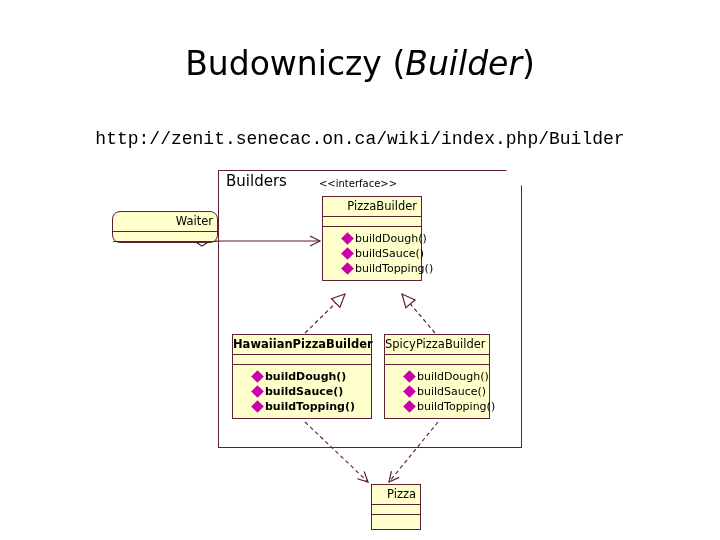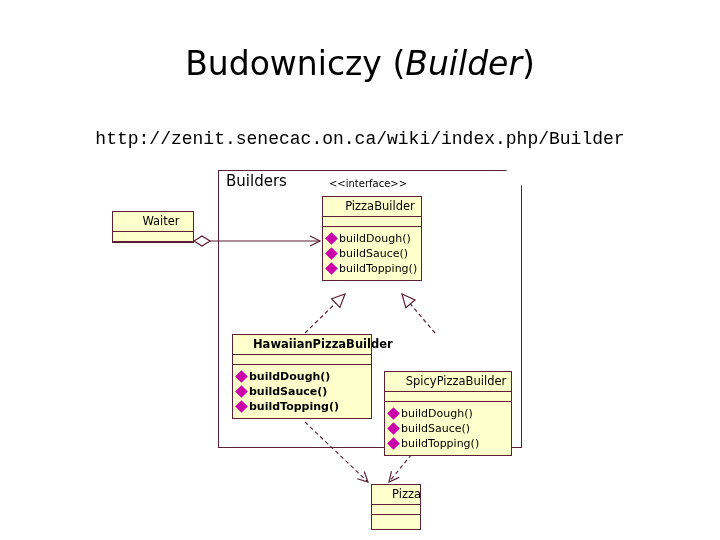--- a/index.html
+++ b/index.html
@@ -77,33 +77,33 @@
   }
 
   
   .uml-class {
     position: absolute;
     background: #ffffcc;
     border: 1.2px solid #5c1f33;
     box-sizing: border-box;
   }
   .uml-name {
-    text-align: center;
+    text-align: right;
     font-size: 11.5px;
     color: #000000;
-    padding: 2px 4px 3px 20px;
+    padding: 2px 4px 3px 0;
     border-bottom: 1.2px solid #5c1f33;
     white-space: nowrap;
   }
   .uml-attrs {
     height: 9px;
     border-bottom: 1.2px solid #5c1f33;
   }
   .uml-ops {
-    padding: 4px 3px 4px 4px;
+    padding: 4px 3px 4px 20px;
   }
   .uml-ops.empty { padding: 0; height: 14px; }
   .op-row {
     display: flex;
     align-items: center;
     font-size: 11px;
     color: #000000;
     line-height: 15px;
     white-space: nowrap;
   }
@@ -119,26 +119,26 @@
 
   .stereotype {
     position: absolute;
     text-align: center;
     font-size: 10px;
     color: #000000;
     white-space: nowrap;
   }
 
   
-  #cls-waiter      { left: 112px; top: 211px; width: 82px; }
+  #cls-waiter      { left: 112px; top: 211px; width: 106px; border-radius: 8px; }
   #cls-pizzabuilder{ left: 322px; top: 196px; width: 100px; }
   #cls-hawaiian    { left: 232px; top: 334px; width: 140px; font-weight: bold; }
-  #cls-spicy       { left: 384px; top: 334px; width: 128px; margin-top: 37px; }
+  #cls-spicy       { left: 384px; top: 334px; width: 106px; }
   #cls-pizza       { left: 371px; top: 484px; width: 50px; }
-  #stereo-interface{ left: 318px; top: 178px; width: 100px; text-align: center; }
+  #stereo-interface{ left: 308px; top: 178px; width: 100px; text-align: center; }
 </style>
 </head>
 <body>
 
 <div id="slide">
 
   <div id="slide-title"><span>Budowniczy (</span><span class="italic-part">Builder</span><span>)</span></div>
 
   <div id="slide-url">http://zenit.senecac.on.ca/wiki/index.php/Builder</div>
 

